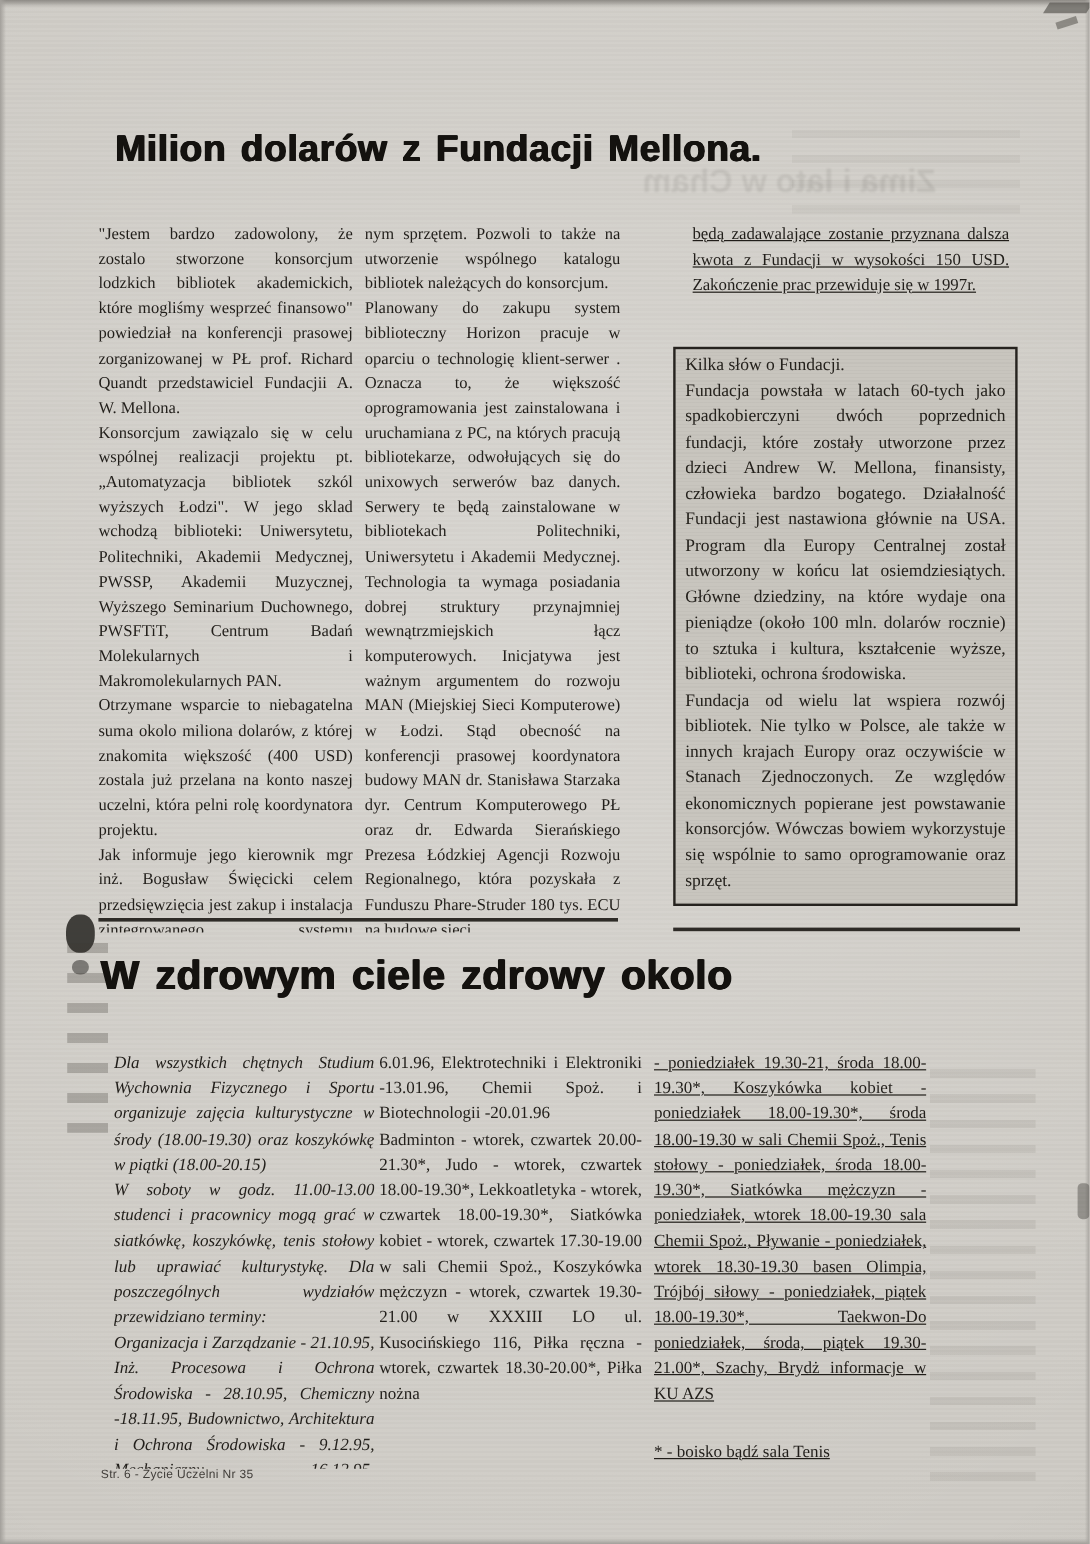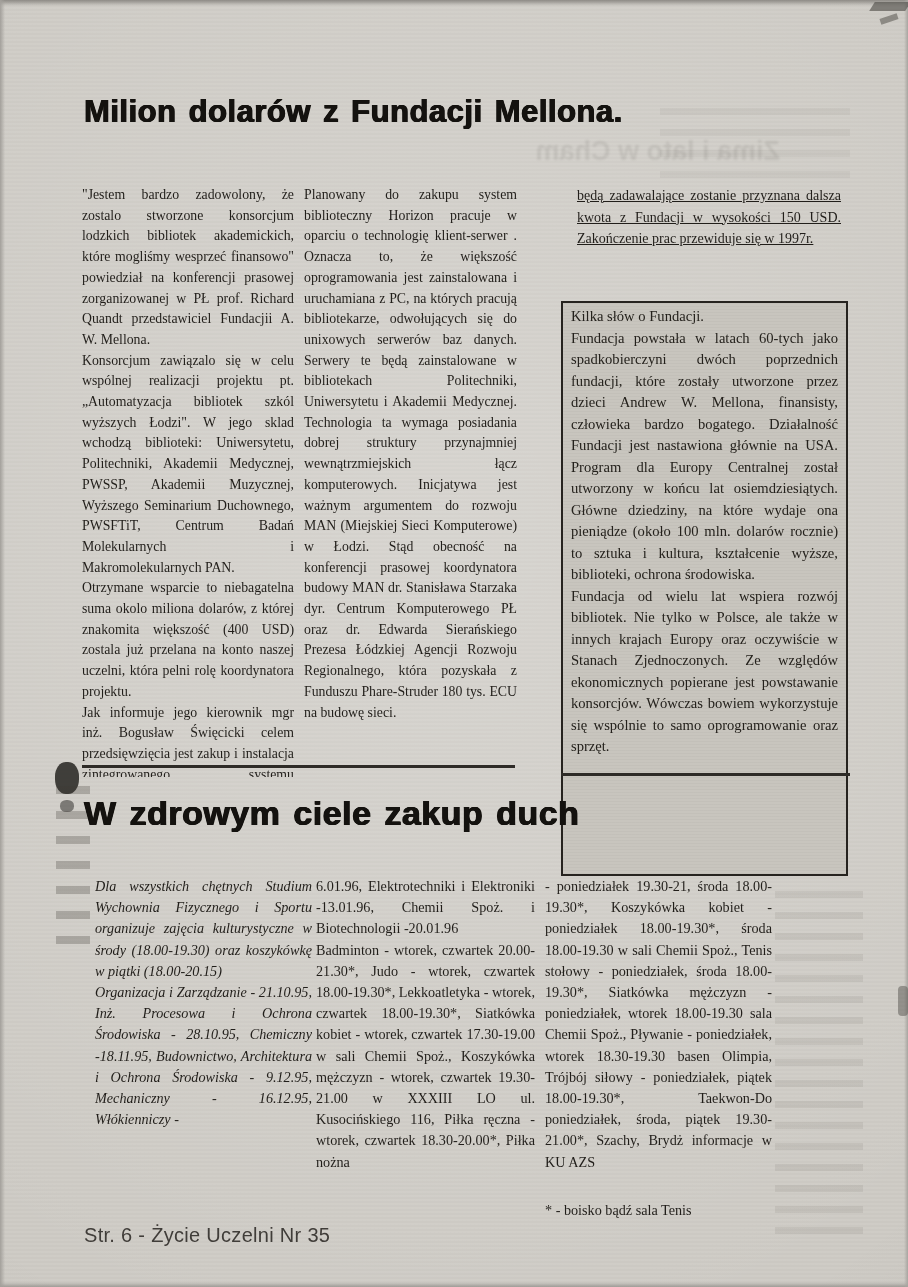--- a/index.html
+++ b/index.html
@@ -24,37 +24,37 @@
 
   .art-col{position:absolute;text-align:justify;color:#211e1a;overflow:hidden;}
   .art-col p{margin:0;}
   .a1{font-size:13.8px;line-height:20.7px;}
   .a1c1{left:82px;top:185px;width:212px;height:592px;}
   .a1c2{left:304px;top:185px;width:213px;height:592px;}
   .a1c3{left:577px;top:185px;width:264px;height:94px;font-size:14px;line-height:21.5px;text-decoration:underline;}
   .a2{font-size:14.2px;line-height:21.2px;}
   .a2c1{left:95px;top:876px;width:217px;height:348px;font-style:italic;}
   .a2c2{left:316px;top:876px;width:219px;height:374px;}
-  .a2c3{left:545px;top:876px;width:227px;height:374px;}
+  .a2c3{left:545px;top:876px;width:227px;height:374px;text-decoration:underline;}
   .gap1{margin-top:21px !important;}
   .gap2{margin-top:27px !important;}
 
-  .fund-box{position:absolute;left:561px;top:289px;width:287px;height:575px;box-sizing:border-box;
+  .fund-box{position:absolute;left:561px;top:289px;width:287px;height:466px;box-sizing:border-box;
     border:2px solid #26231f;background:#c7c4bd;
     background-image:repeating-linear-gradient(0deg, rgba(0,0,0,0.02) 0 1px, rgba(255,255,255,0.02) 1px 3px);
-    padding:3px 8px 20px 8px;text-align:justify;color:#24211c;font-size:14.6px;line-height:21.5px;overflow:hidden;margin-top:12px;}
+    padding:3px 8px 20px 8px;text-align:justify;color:#24211c;font-size:14.6px;line-height:21.5px;overflow:hidden;}
   .fund-box p{margin:0;}
   .box-title{text-align:left;}
 
   .rule{position:absolute;background:#2e2b27;height:3px;}
   .rule-left{left:82px;top:765px;width:433px;}
   .rule-right{left:561px;top:773px;width:289px;}
 
   .footer{position:absolute;left:84px;top:1224px;font-family:"Liberation Sans","DejaVu Sans",sans-serif;
-    font-size:20px;color:#403d39;letter-spacing:0.3px;}
+    font-size:10px;color:#403d39;letter-spacing:0.3px;}
 
   
   .ghost-headline{position:absolute;left:360px;top:136px;width:420px;
     font-family:"Liberation Sans",sans-serif;font-weight:700;font-size:27px;color:#3a3732;
     opacity:0.10;transform:scaleX(-1);filter:blur(1px);pointer-events:none;}
   .bleed-lines{position:absolute;pointer-events:none;
     background:repeating-linear-gradient(0deg, rgba(85,80,72,0.14) 0 7px, rgba(0,0,0,0) 7px 21px);}
   .bl-right{left:775px;top:888px;width:88px;height:346px;opacity:.7;}
   .bl-topright{left:660px;top:98px;width:190px;height:80px;opacity:.45;}
   .bl-leftmargin{left:56px;top:784px;width:34px;height:160px;opacity:.9;
@@ -79,51 +79,53 @@
   <div class="mark mark-tr1"></div>
   <div class="mark mark-tr2"></div>
   <div class="mark mark-redge"></div>
   <div class="blob blob-left"></div>
   <div class="blob blob-left2"></div>
   <div class="bleed-lines bl-leftmargin"></div>
   <div class="bleed-lines bl-topright"></div>
   <div class="bleed-lines bl-right"></div>
   <div class="ghost-headline">Zima i lato w Cham</div>
 
-  <h1 class="headline headline-1" style="margin:0;text-align:center;">Milion dolarów z Fundacji Mellona.</h1>
+  <h1 class="headline headline-1" style="margin:12px;text-align:center;">Milion dolarów z Fundacji Mellona.</h1>
 
   <div class="art-col a1 a1c1">
     <p>"Jestem bardzo zadowolony, że zostalo stworzone konsorcjum lodzkich bibliotek akademickich, które mogliśmy wesprzeć finansowo" powiedział na konferencji prasowej zorganizowanej  w PŁ prof. Richard Quandt przedstawiciel Fundacjii A. W. Mellona.</p>
     <p>Konsorcjum zawiązalo się w celu wspólnej realizacji projektu pt. „Automatyzacja bibliotek szkól wyższych Łodzi".  W jego sklad wchodzą biblioteki: Uniwersytetu, Politechniki, Akademii Medycznej, PWSSP, Akademii Muzycznej, Wyższego Seminarium Duchownego, PWSFTiT, Centrum Badań Molekularnych i Makromolekularnych PAN.</p>
     <p>Otrzymane wsparcie to niebagatelna suma okolo miliona dolarów, z której znakomita większość (400 USD) zostala już przelana na konto naszej uczelni, która pelni rolę koordynatora projektu.</p>
     <p>Jak informuje  jego kierownik mgr inż. Bogusław Święcicki celem przedsięwzięcia jest zakup i instalacja zintegrowanego systemu automatyzacji calego cyklu prac bibliotecznych (oprogramowanie) wraz z niezbęd-</p>
   </div>
 
   <div class="art-col a1 a1c2">
+    <p>nym sprzętem. Pozwoli to także na utworzenie wspólnego katalogu bibliotek należących do konsorcjum.</p>
     <p>Planowany do zakupu system biblioteczny Horizon pracuje w oparciu o technologię klient-serwer . Oznacza to, że większość oprogramowania jest zainstalowana i uruchamiana z PC, na których pracują bibliotekarze, odwołujących się do unixowych serwerów baz danych. Serwery te będą zainstalowane w bibliotekach Politechniki, Uniwersytetu i Akademii Medycznej. Technologia ta wymaga posiadania dobrej struktury przynajmniej wewnątrzmiejskich łącz komputerowych. Inicjatywa jest ważnym argumentem do rozwoju MAN (Miejskiej Sieci Komputerowe) w Łodzi. Stąd obecność na konferencji prasowej koordynatora budowy MAN dr. Stanisława Starzaka dyr. Centrum Komputerowego PŁ oraz dr. Edwarda Sierańskiego Prezesa Łódzkiej Agencji Rozwoju Regionalnego, która pozyskała z Funduszu Phare-Struder 180 tys. ECU na budowę sieci.</p>
 
   </div>
 
   <div class="art-col a1 a1c3">
     <p>będą zadawalające zostanie przyznana dalsza kwota z Fundacji w wysokości 150 USD. Zakończenie prac przewiduje się w 1997r.</p>
   </div>
 
   <div class="fund-box">
     <p class="box-title">Kilka słów o Fundacji.</p>
     <p>Fundacja powstała w latach 60-tych jako spadkobierczyni dwóch poprzednich fundacji, które  zostały utworzone przez dzieci Andrew W. Mellona, finansisty, człowieka bardzo bogatego. Działalność Fundacji jest nastawiona głównie na USA. Program dla Europy Centralnej został utworzony w końcu lat osiemdziesiątych. Główne dziedziny, na które wydaje ona pieniądze (około 100 mln. dolarów rocznie) to sztuka i kultura, kształcenie wyższe, biblioteki, ochrona środowiska.</p>
     <p>Fundacja od wielu lat wspiera rozwój bibliotek. Nie tylko w Polsce, ale także w innych krajach Europy oraz oczywiście w Stanach Zjednoczonych. Ze względów ekonomicznych popierane jest powstawanie konsorcjów. Wówczas bowiem wykorzystuje się wspólnie to samo oprogramowanie oraz sprzęt.</p>
   </div>
 
   <div class="rule rule-left"></div>
   <div class="rule rule-right"></div>
 
-  <h1 class="headline headline-2" style="margin:0;">W zdrowym ciele zakup duch</h1>
+  <h1 class="headline headline-2" style="margin:0;">W zdrowym ciele zdrowy okolo</h1>
 
   <div class="art-col a2 a2c1">
     <p>Dla  wszystkich chętnych Studium Wychownia Fizycznego i Sportu organizuje zajęcia kulturystyczne w środy (18.00-19.30) oraz koszykówkę w piątki (18.00-20.15)</p>
+    <p>W soboty w godz. 11.00-13.00 studenci i pracownicy mogą grać w siatkówkę, koszykówkę, tenis stołowy lub uprawiać kulturystykę. Dla poszczególnych wydziałów przewidziano terminy:</p>
     <p>Organizacja i Zarządzanie - 21.10.95, Inż. Procesowa i Ochrona Środowiska - 28.10.95, Chemiczny -18.11.95, Budownictwo, Architektura i Ochrona Środowiska - 9.12.95, Mechaniczny  -  16.12.95,  Włókienniczy  -</p>
   </div>
 
   <div class="art-col a2 a2c2">
     <p>6.01.96, Elektrotechniki i Elektroniki -13.01.96, Chemii Spoż. i Biotechnologii -20.01.96</p>
     <p>Badminton - wtorek, czwartek 20.00-21.30*, Judo - wtorek, czwartek 18.00-19.30*, Lekkoatletyka - wtorek, czwartek 18.00-19.30*, Siatkówka kobiet - wtorek, czwartek 17.30-19.00 w sali Chemii Spoż., Koszykówka mężczyzn - wtorek, czwartek 19.30-21.00 w XXXIII LO ul. Kusocińskiego 116, Piłka ręczna - wtorek, czwartek 18.30-20.00*, Piłka nożna</p>
   </div>
 
   <div class="art-col a2 a2c3">
     <p>- poniedziałek 19.30-21, środa 18.00-19.30*, Koszykówka kobiet - poniedziałek 18.00-19.30*, środa 18.00-19.30 w sali Chemii Spoż., Tenis stołowy - poniedziałek, środa 18.00-19.30*, Siatkówka mężczyzn - poniedziałek, wtorek 18.00-19.30 sala Chemii Spoż., Pływanie - poniedziałek, wtorek 18.30-19.30 basen Olimpia, Trójbój siłowy - poniedziałek, piątek 18.00-19.30*, Taekwon-Do poniedziałek, środa, piątek 19.30-21.00*, Szachy, Brydż informacje w KU AZS</p>

